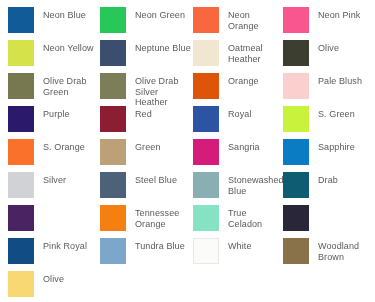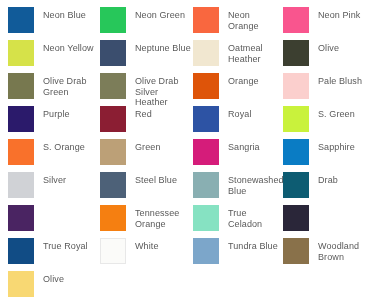--- a/index.html
+++ b/index.html
@@ -170,29 +170,29 @@
     </div>
     <div class="swatch-item">
       <span class="swatch-chip" style="background-color: rgb(134, 226, 194);"></span>
       <span class="swatch-label">True Celadon</span>
     </div>
     <div class="swatch-item">
       <span class="swatch-chip" style="background-color: rgb(42, 38, 57);"></span>
     </div>
     <div class="swatch-item">
       <span class="swatch-chip" style="background-color: rgb(17, 76, 133);"></span>
-      <span class="swatch-label">True Royal</span>
+      <span class="swatch-label">Pink Royal</span>
+    </div>
+    <div class="swatch-item">
+      <span class="swatch-chip" style="background-color: rgb(124, 166, 202);"></span>
+      <span class="swatch-label">Tundra Blue</span>
     </div>
     <div class="swatch-item">
       <span class="swatch-chip has-border" style="background-color: rgb(251, 251, 249);"></span>
       <span class="swatch-label">White</span>
-    </div>
-    <div class="swatch-item">
-      <span class="swatch-chip" style="background-color: rgb(124, 166, 202);"></span>
-      <span class="swatch-label">Tundra Blue</span>
     </div>
     <div class="swatch-item">
       <span class="swatch-chip" style="background-color: rgb(137, 113, 74);"></span>
       <span class="swatch-label">Woodland Brown</span>
     </div>
     <div class="swatch-item">
       <span class="swatch-chip" style="background-color: rgb(248, 216, 115);"></span>
       <span class="swatch-label">Olive</span>
     </div>
     <div class="swatch-item empty"></div>

